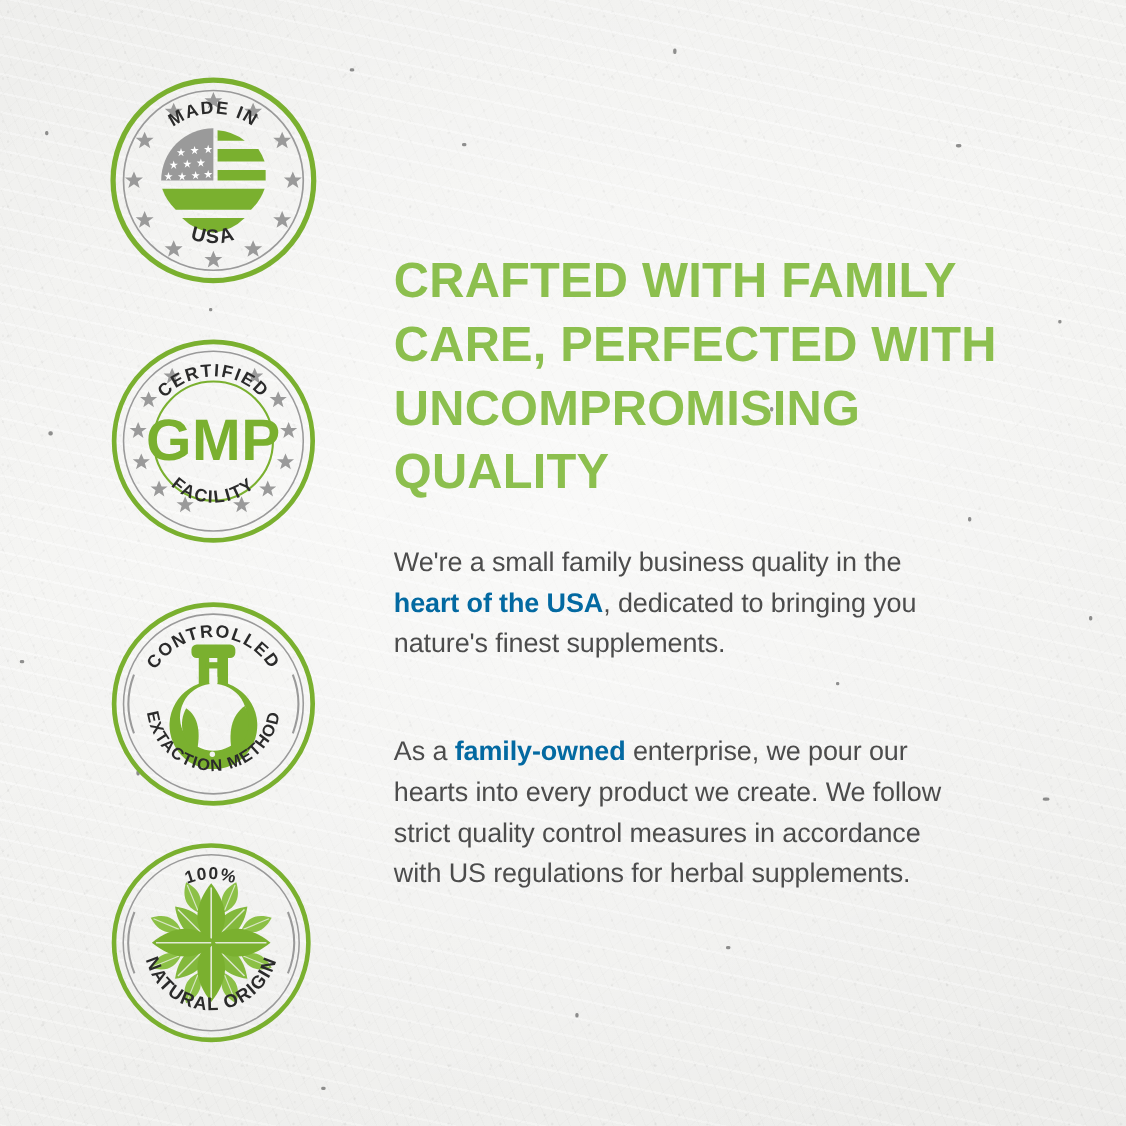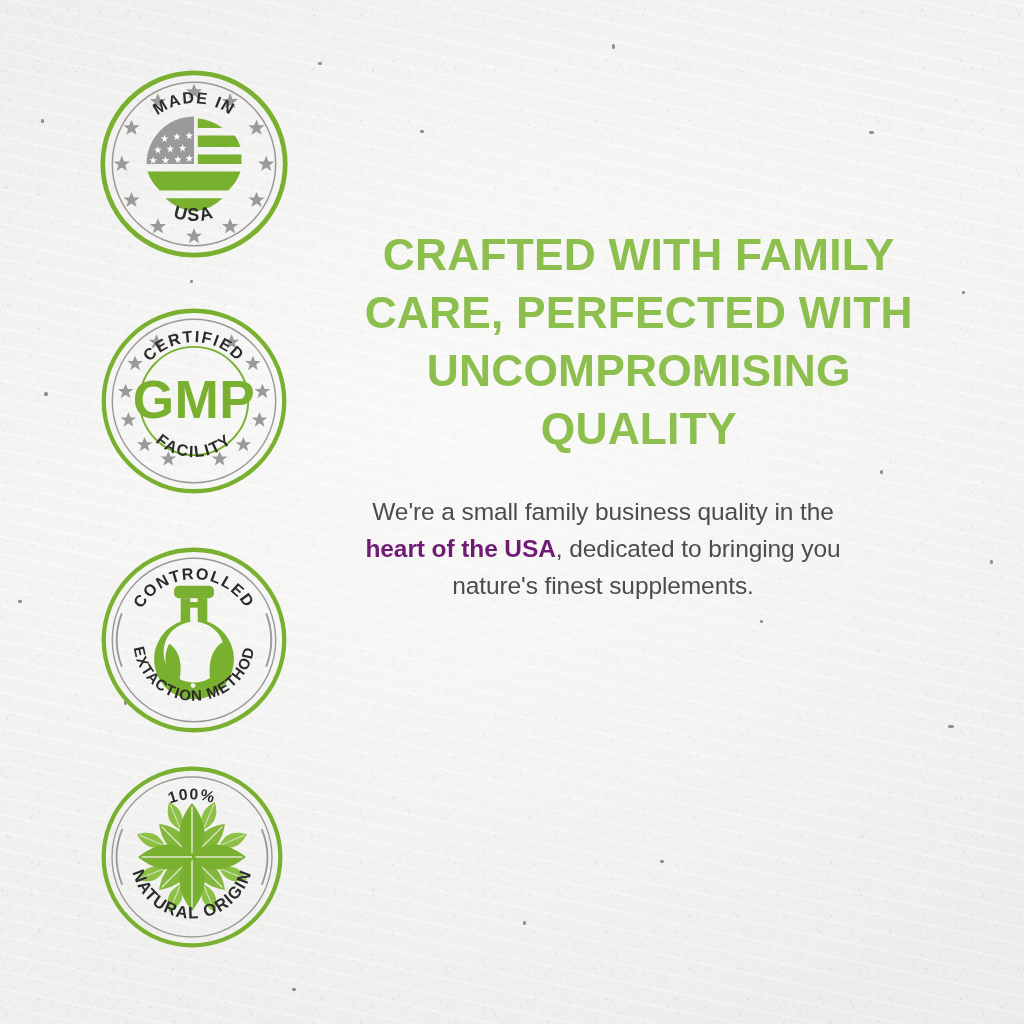--- a/index.html
+++ b/index.html
@@ -41,21 +41,21 @@
       linear-gradient(160deg, rgba(0,0,0,.018) 0%, rgba(0,0,0,0) 38%, rgba(0,0,0,.028) 100%);
   }
   .speck{position:absolute;background:#3b3b3b;opacity:.55;border-radius:40%;}
 
   
   #badges{position:absolute;left:0;top:0;width:340px;height:1024px;}
   .badge{position:absolute;}
   .badge svg{display:block;}
 
   
-  #content{position:absolute;left:358px;top:0;width:600px;height:1024px;text-align:center;}
+  #content{position:absolute;left:358px;top:0;width:600px;height:1024px;}
   #headline{
     position:absolute;top:196px;left:0;width:570px;
     color:#8cbf4e;
     font-family:"Liberation Sans", sans-serif;
     font-weight:bold;
     font-size:45px;
     line-height:58px;
     letter-spacing:.2px;
     text-transform:uppercase;
     transform:scaleX(.985);
@@ -65,21 +65,21 @@
   #para1{
     position:absolute;top:468px;left:0;width:490px;
     color:#4c4c4c;font-size:24.5px;line-height:37px;
     letter-spacing:-.1px;
   }
   #para2{
     position:absolute;top:640px;left:0;width:525px;
     color:#4c4c4c;font-size:24.5px;line-height:37px;
     letter-spacing:-.1px;
   }
-  .hl{color:#701a75;font-weight:bold;}
+  .hl{color:#0369a1;font-weight:bold;}
 </style>
 </head>
 <body>
 
 <div id="page">
 
   <div class="tex tex-grain"></div>
   <div class="tex tex-fiber"></div>
   <div class="tex tex-vig"></div>
 
@@ -301,15 +301,16 @@
     </div>
 
   </div>
 
   <div id="content">
 
     <h1 id="headline">CRAFTED WITH FAMILY CARE, PERFECTED WITH UNCOMPROMISING QUALITY</h1>
 
     <p id="para1"><span>We're a small family business quality in the </span><span class="hl">heart of the USA</span><span>, dedicated to bringing you nature's finest supplements.</span></p>
 
+    <p id="para2"><span>As a </span><span class="hl">family-owned</span><span> enterprise, we pour our hearts into every product we create. We follow strict quality control measures in accordance with US regulations for herbal supplements.</span></p>
 
   </div>
 </div>
 
 </body></html>

